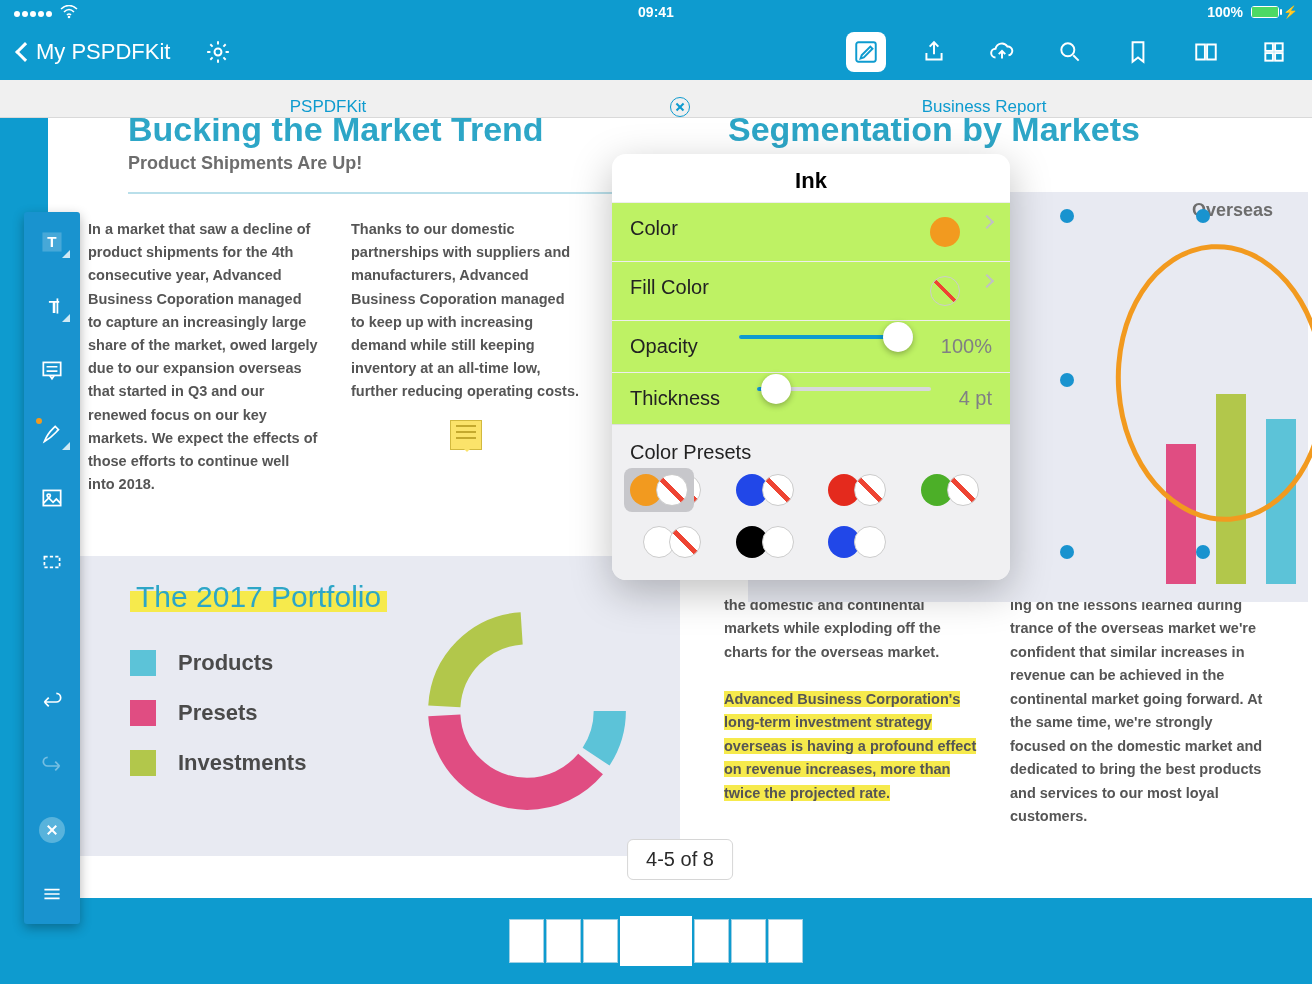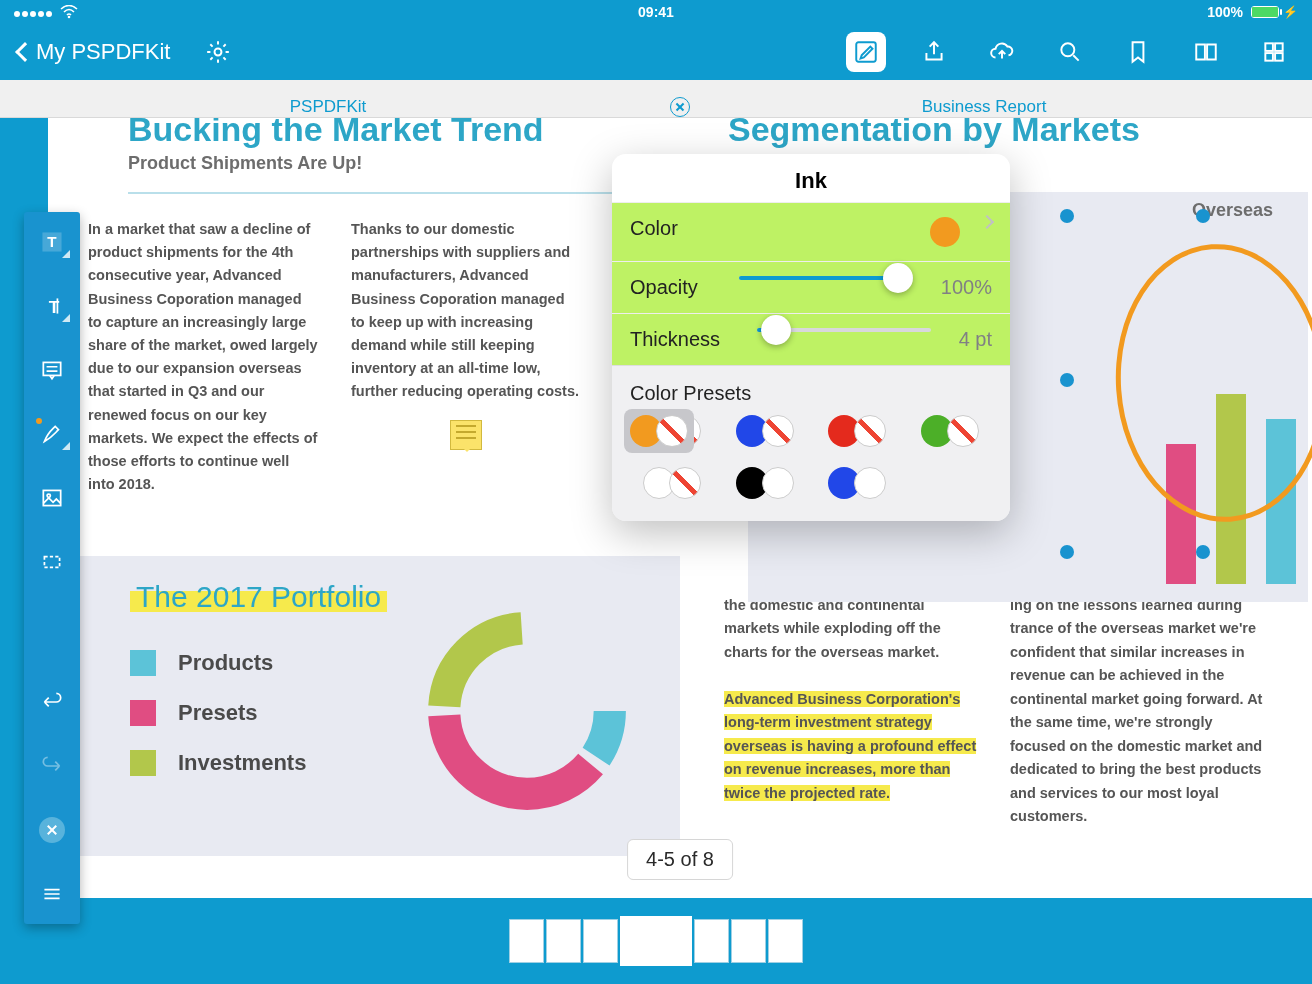--- a/index.html
+++ b/index.html
@@ -334,20 +334,25 @@
 </div>
 
 <div class="pop">
   <div class="ptitle">Ink</div>
   <div class="prow">
     <span class="lbl">Color</span>
     <span class="swatch" style="background:#f29a1f"></span>
     <span class="chev2"></span>
   </div>
   <div class="prow">
+    <span class="lbl">Fill Color</span>
+    <span class="swatch none"></span>
+    <span class="chev2"></span>
+  </div>
+  <div class="prow">
     <span class="lbl">Opacity</span>
     <div class="slider">
         <div class="track"></div>
         <div class="fill" style="width:100%"></div>
         <div class="knob" style="left:144px"></div>
       </div>
     <span class="val">100%</span>
   </div>
   <div class="prow">
     <span class="lbl">Thickness</span>

